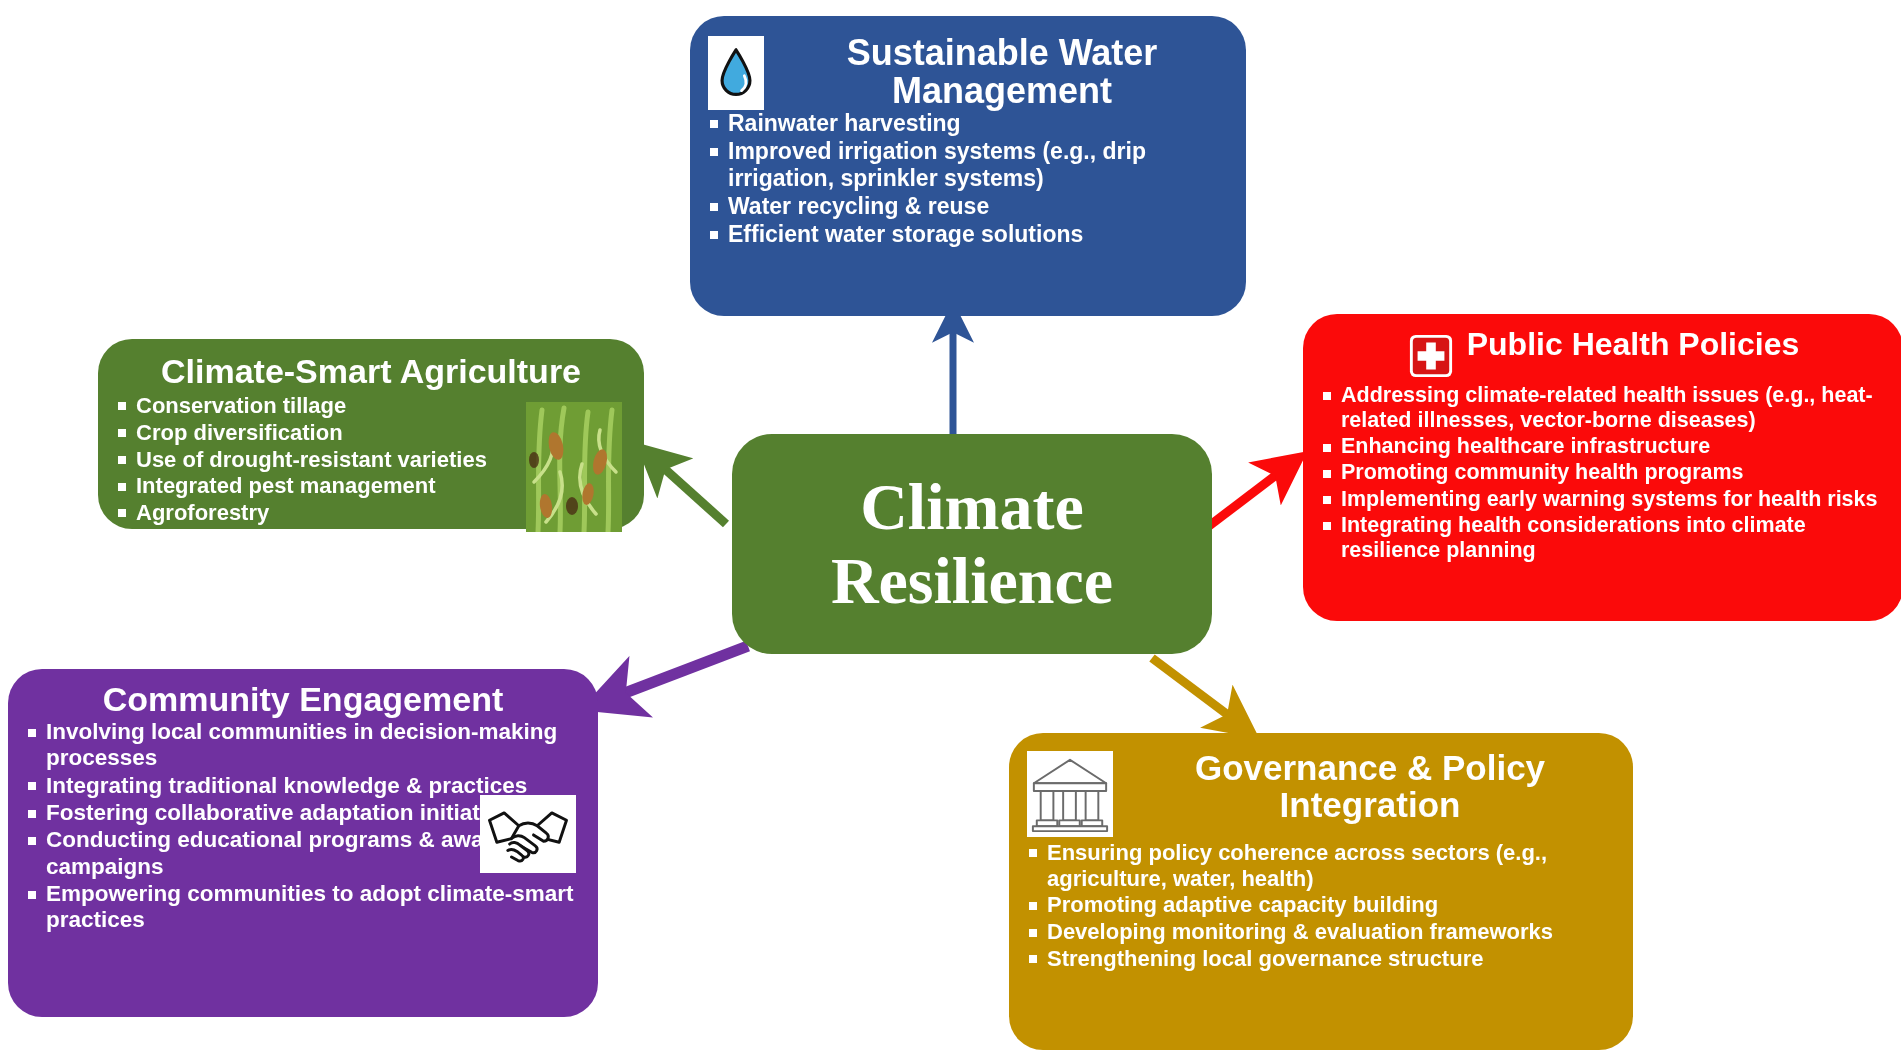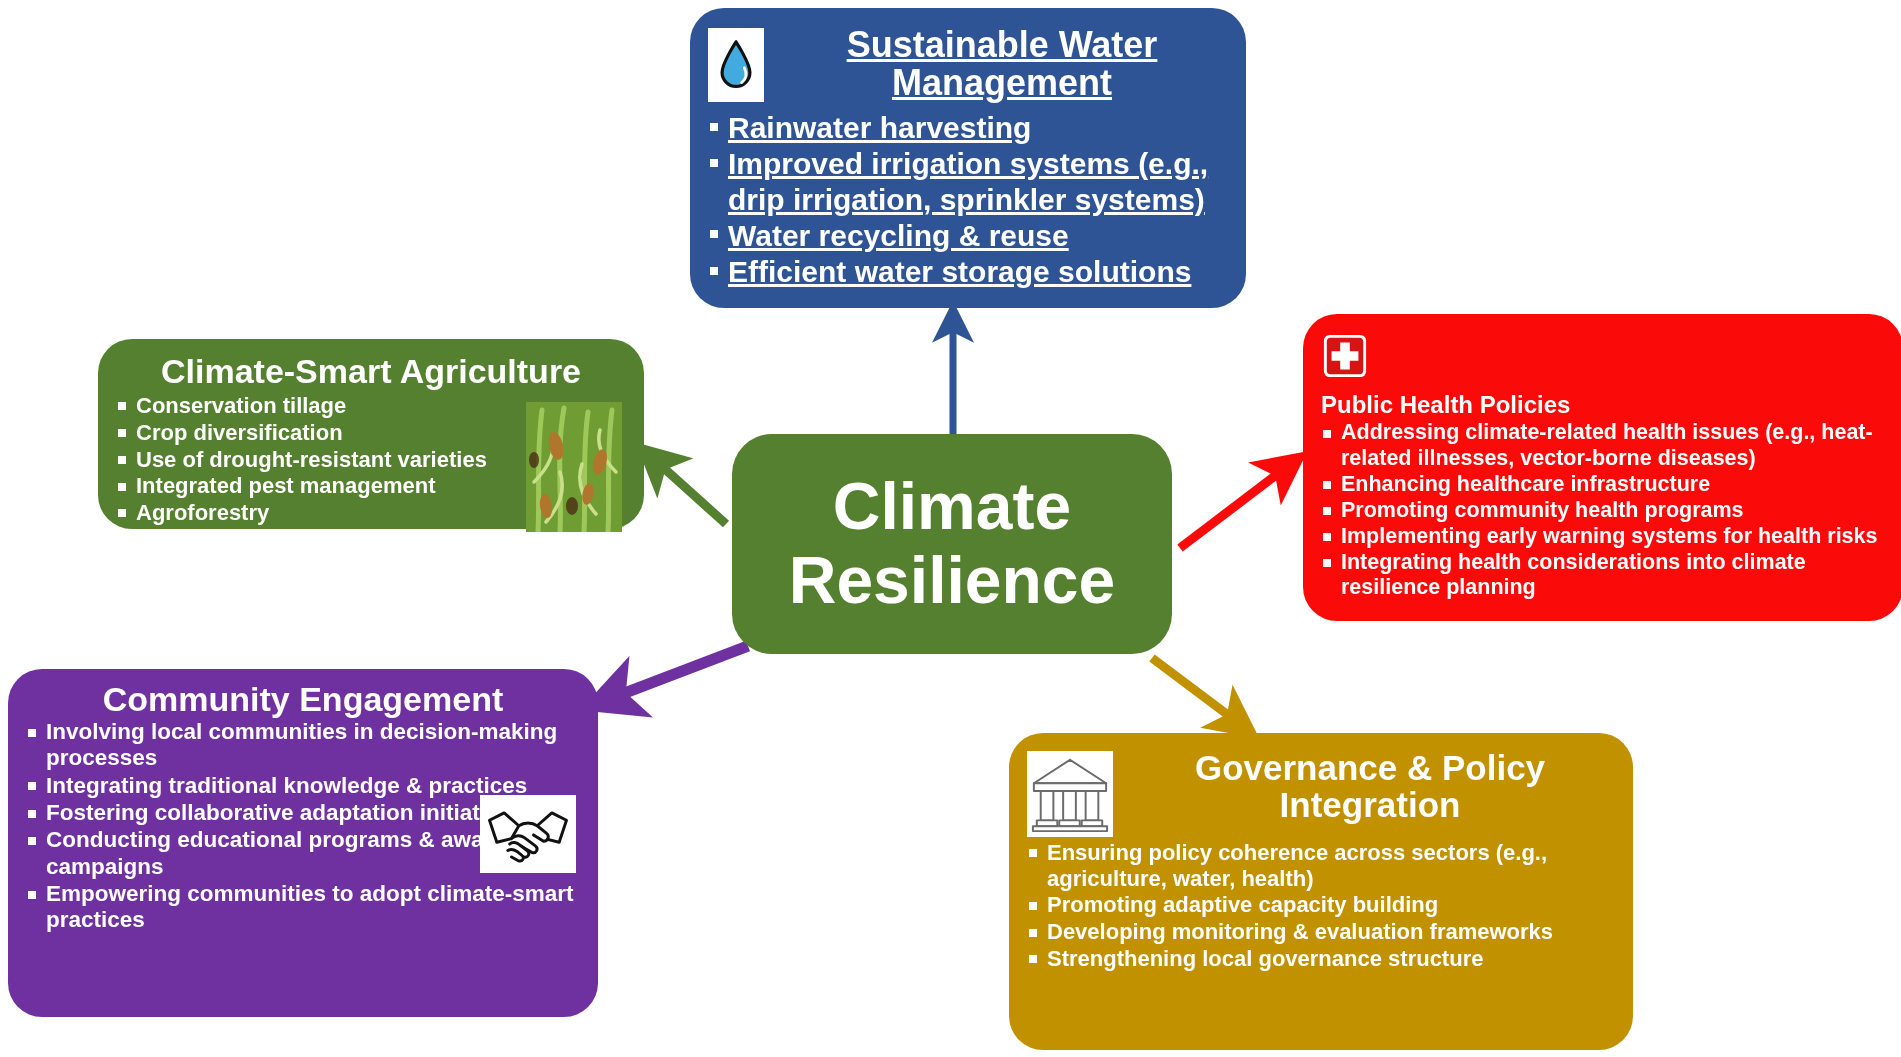--- a/index.html
+++ b/index.html
@@ -34,34 +34,33 @@
     position:relative;padding-left:20px;margin:0 0 1px 0;
     font-weight:bold;line-height:1.17;
   }
   ul.bullets li:before{
     content:"";position:absolute;left:2px;top:0.43em;
     width:8px;height:8px;background:#ffffff;
   }
 
   
   #node-water{
-    left:690px;top:8px;width:556px;height:300px;
+    left:690px;top:16px;width:556px;height:300px;
     background:#2E5496;
-    text-decoration:underline;
   }
   #node-water .head{font-size:36px;padding-top:8px;}
-  #node-water ul.bullets{font-size:30px;margin-top:8px;}
+  #node-water ul.bullets{font-size:23px;margin-top:0;}
   #node-water .icon-box{width:56px;height:74px;margin-top:2px;}
 
   
   #node-health{
     left:1303px;top:314px;width:600px;height:307px;
     background:#FB0A0A;
   }
-  #node-health .head{font-size:24px;padding-top:4px;flex-direction:column;}
+  #node-health .head{font-size:32px;padding-top:4px;}
   #node-health ul.bullets{font-size:21.5px;margin-top:3px;}
   #node-health .icon-box{width:48px;height:48px;margin-top:4px;background:transparent;}
 
   
   #node-agri{
     left:98px;top:339px;width:546px;height:190px;
     background:#55802F;
   }
   #node-agri .head{font-size:34px;padding-top:4px;}
   #node-agri ul.bullets{font-size:22px;margin-top:4px;}
@@ -86,25 +85,26 @@
   #node-gov{
     left:1009px;top:733px;width:624px;height:317px;
     background:#C29100;
   }
   #node-gov .head{font-size:35px;padding-top:6px;}
   #node-gov ul.bullets{font-size:22px;margin-top:3px;}
   #node-gov .icon-box{width:86px;height:86px;margin-top:2px;}
 
   
   #node-center{
-    left:732px;top:434px;width:440px;height:220px;
+    left:732px;top:434px;width:480px;height:220px;
     background:#55802F;border-radius:40px;
     display:flex;align-items:center;justify-content:center;
     font-size:66px;font-weight:bold;line-height:1.12;text-align:center;
     padding:0;
+    font-family:Liberation Serif, serif;
   }
 </style>
 </head>
 <body>
 
 <div id="stage">
 
   <svg class="connectors" viewBox="0 0 1901 1057">
     <defs>
       <marker id="ah-blue" markerWidth="6" markerHeight="6" refX="4.4" refY="3" orient="auto">

